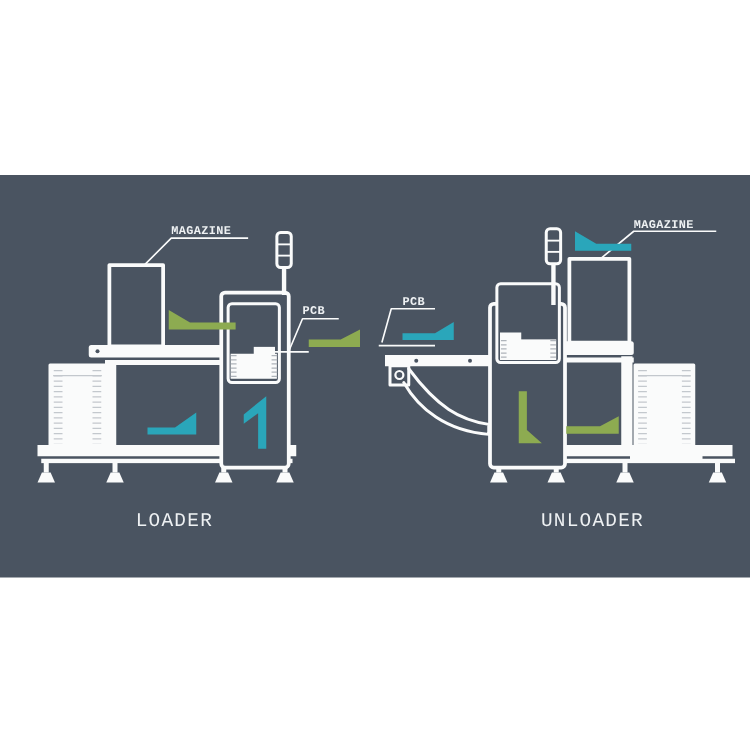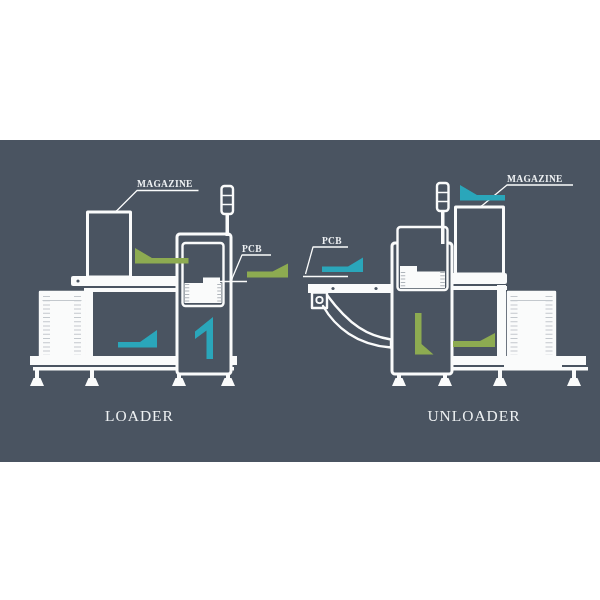--- a/index.html
+++ b/index.html
@@ -1,16 +1,16 @@
 <!DOCTYPE html>
 <html><head>
 <meta charset="utf-8">
 <style>
   html,body{margin:0;padding:0;background:#ffffff;}
-  .stage{width:600px;height:600px;position:relative;background:#ffffff;font-family:Liberation Serif, serif;}
+  .stage{width:600px;height:600px;position:relative;background:#ffffff;font-family:Liberation Mono, monospace;}
   svg{display:block;}
   .w{fill:#fafbfb;}
   .dot{fill:#4a5461;}
   .box{fill:none;stroke:#fafbfb;stroke-width:3;stroke-linejoin:round;}
   .box2{fill:#4a5461;stroke:#fafbfb;stroke-width:3;stroke-linejoin:round;}
   .box3{fill:#4a5461;stroke:#fafbfb;stroke-width:2.4;stroke-linejoin:round;}
   .rackbox{fill:#fafbfb;stroke:#fafbfb;stroke-width:2.4;stroke-linejoin:round;}
   .slotline{stroke:#c3c8cd;stroke-width:1;}
   .slots{stroke:#c3c8cd;stroke-width:7;stroke-dasharray:1,3.2;fill:none;}
   .slots-sm{stroke:#aeb4ba;stroke-width:4.5;stroke-dasharray:1,2.3;fill:none;}

